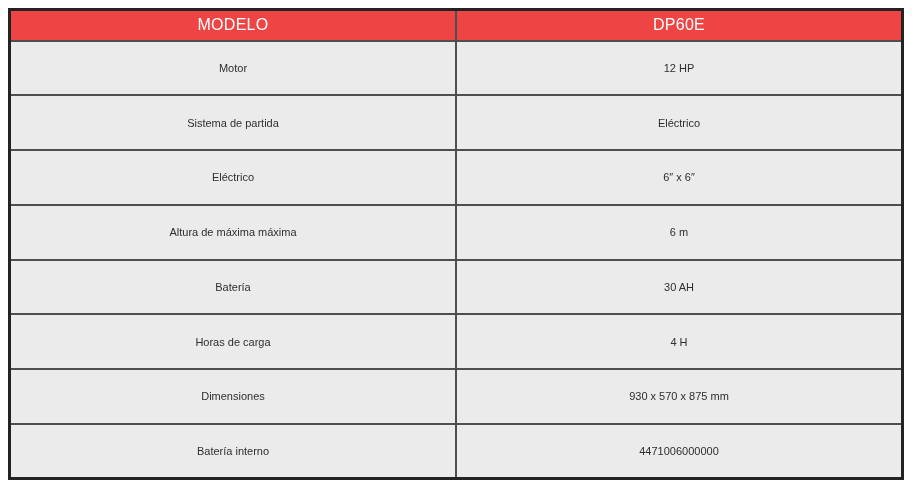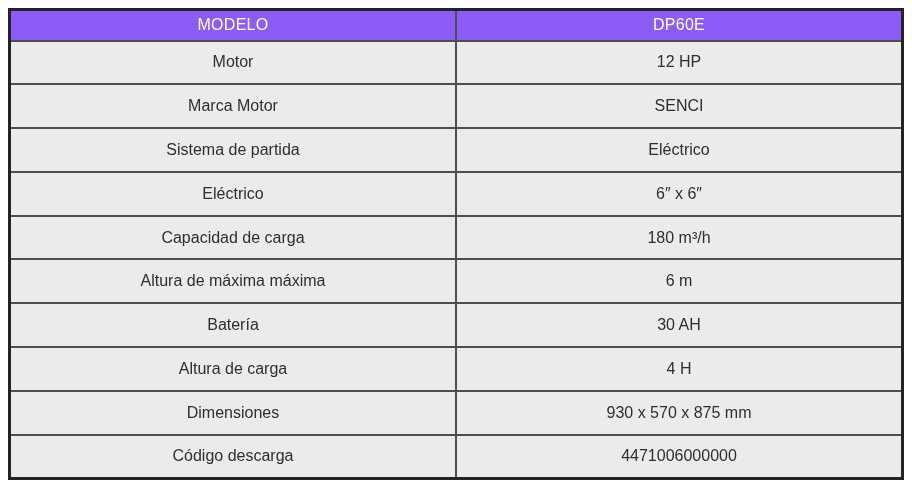--- a/index.html
+++ b/index.html
@@ -27,30 +27,30 @@
   table.spec-table th,
   table.spec-table td {
     border: 2px solid #4d4e50;
     text-align: center;
     vertical-align: middle;
     padding: 0 6px;
     overflow: hidden;
     white-space: nowrap;
   }
   table.spec-table th {
-    background: #8b5cf6;
+    background: #ef4444;
     color: #ffffff;
     font-weight: normal;
     font-size: 16px;
     letter-spacing: 0.3px;
   }
   table.spec-table td {
     background: #ebebec;
     color: #2e2e30;
-    font-size: 16px;
+    font-size: 11px;
     margin-top: 36px;
   }
   tr.spec-row { height: 29px; }
   tr.spec-header-row { height: 31px; }
 </style>
 </head>
 <body>
 
 <div class="spec-table-wrap">
   <table class="spec-table">
@@ -59,50 +59,42 @@
         <th>MODELO</th>
         <th>DP60E</th>
       </tr>
     </thead>
     <tbody>
       <tr class="spec-row">
         <td>Motor</td>
         <td>12 HP</td>
       </tr>
       <tr class="spec-row">
-        <td>Marca Motor</td>
-        <td>SENCI</td>
-      </tr>
-      <tr class="spec-row">
         <td>Sistema de partida</td>
         <td>Eléctrico</td>
       </tr>
       <tr class="spec-row">
         <td>Eléctrico</td>
         <td>6″ x 6″</td>
-      </tr>
-      <tr class="spec-row">
-        <td>Capacidad de carga</td>
-        <td>180 m³/h</td>
       </tr>
       <tr class="spec-row">
         <td>Altura de máxima máxima</td>
         <td>6 m</td>
       </tr>
       <tr class="spec-row">
         <td>Batería</td>
         <td>30 AH</td>
       </tr>
       <tr class="spec-row">
-        <td>Altura de carga</td>
+        <td>Horas de carga</td>
         <td>4 H</td>
       </tr>
       <tr class="spec-row">
         <td>Dimensiones</td>
         <td>930 x 570 x 875 mm</td>
       </tr>
       <tr class="spec-row">
-        <td>Código descarga</td>
+        <td>Batería interno</td>
         <td>4471006000000</td>
       </tr>
     </tbody>
   </table>
 </div>
 
 </body></html>

